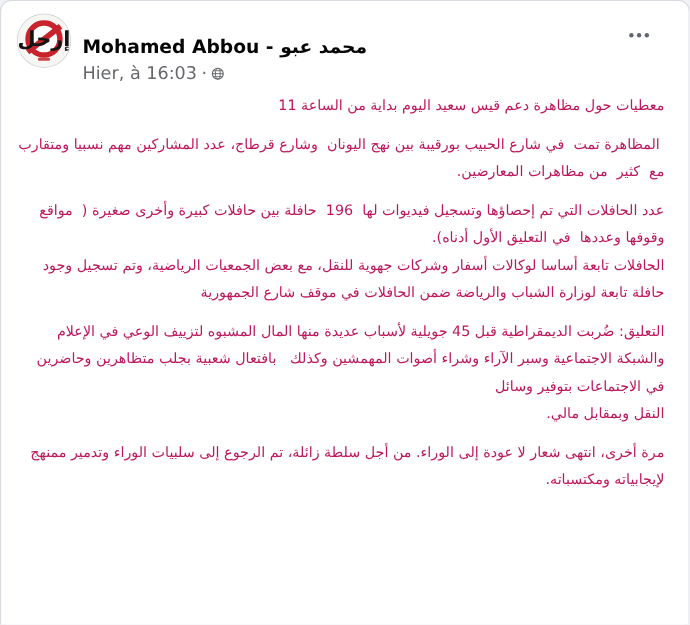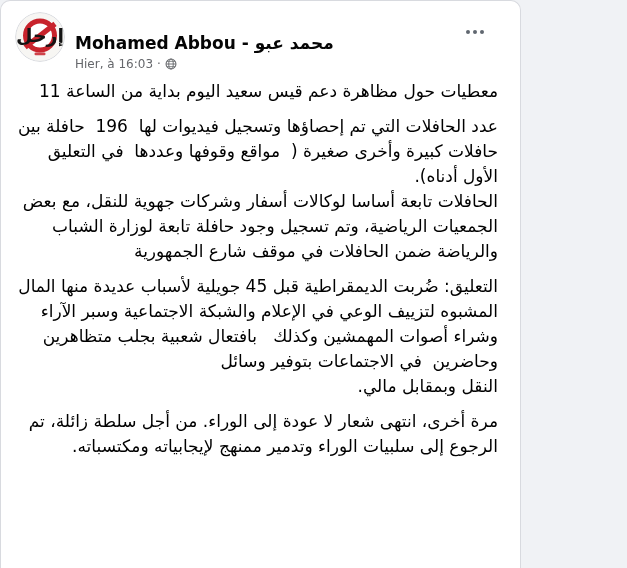--- a/index.html
+++ b/index.html
@@ -6,21 +6,21 @@
     margin: 0;
     padding: 0;
     width: 627px;
     height: 568px;
     overflow: hidden;
     background: #f0f2f5;
     font-family: "DejaVu Sans", "Liberation Sans", sans-serif;
   }
   .card {
     box-sizing: border-box;
-    width: 521px;
+    width: 627px;
     min-height: 568px;
     background: #ffffff;
     border: 1px solid #d8dadf;
     border-bottom: none;
     border-radius: 10px 10px 0 0;
   }
   .header {
     display: flex;
     align-items: flex-start;
     padding: 11px 14px 2px 14px;
@@ -45,21 +45,21 @@
     font-weight: bold;
     color: #050505;
     line-height: 1.25;
     cursor: pointer;
   }
   .subline {
     display: flex;
     align-items: center;
     gap: 4px;
     color: #65676b;
-    font-size: 12px;
+    font-size: 16px;
     margin-top: 3px;
   }
   .subline .sep { color: #65676b; }
   .more-btn {
     display: flex;
     align-items: center;
     gap: 3px;
     padding: 12px 8px;
     margin-top: 6px;
     margin-right: 14px;
@@ -73,23 +73,23 @@
     background: #606770;
   }
   .content {
     padding: 6px 22px 12px 14px;
     direction: rtl;
     text-align: right;
     unicode-bidi: plaintext;
   }
   .para {
     margin: 0 0 10px 0;
-    font-size: 17px;
+    font-size: 13px;
     line-height: 25px;
-    color: #000000;
+    color: #be185d;
     white-space: pre-wrap;
     word-wrap: break-word;
   }
   .para:last-child { margin-bottom: 0; }
 </style>
 </head>
 <body>
 
 <div class="card">
 
@@ -123,20 +123,21 @@
     <div class="more-btn">
       <span class="dot"></span>
       <span class="dot"></span>
       <span class="dot"></span>
     </div>
 
   </div>
 
   <div class="content">
     <p class="para">معطيات حول مظاهرة دعم قيس سعيد اليوم بداية من الساعة 11</p>
+    <p class="para"> المظاهرة تمت  في شارع الحبيب بورقيبة بين نهج اليونان  وشارع قرطاج، عدد المشاركين مهم نسبيا ومتقارب  مع  كثير  من مظاهرات المعارضين.</p>
     <p class="para">عدد الحافلات التي تم إحصاؤها وتسجيل فيديوات لها  196  حافلة بين حافلات كبيرة وأخرى صغيرة (  مواقع وقوفها وعددها  في التعليق الأول أدناه).
 الحافلات تابعة أساسا لوكالات أسفار وشركات جهوية للنقل، مع بعض الجمعيات الرياضية، وتم تسجيل وجود حافلة تابعة لوزارة الشباب والرياضة ضمن الحافلات في موقف شارع الجمهورية</p>
     <p class="para">التعليق: ضُربت الديمقراطية قبل 45 جويلية لأسباب عديدة منها المال المشبوه لتزييف الوعي في الإعلام والشبكة الاجتماعية وسبر الآراء وشراء أصوات المهمشين وكذلك   بافتعال شعبية بجلب متظاهرين وحاضرين  في الاجتماعات بتوفير وسائل
 النقل وبمقابل مالي.</p>
     <p class="para">مرة أخرى، انتهى شعار لا عودة إلى الوراء. من أجل سلطة زائلة، تم الرجوع إلى سلبيات الوراء وتدمير ممنهج لإيجابياته ومكتسباته.</p>
   </div>
 
 </div>
 
 </body></html>

